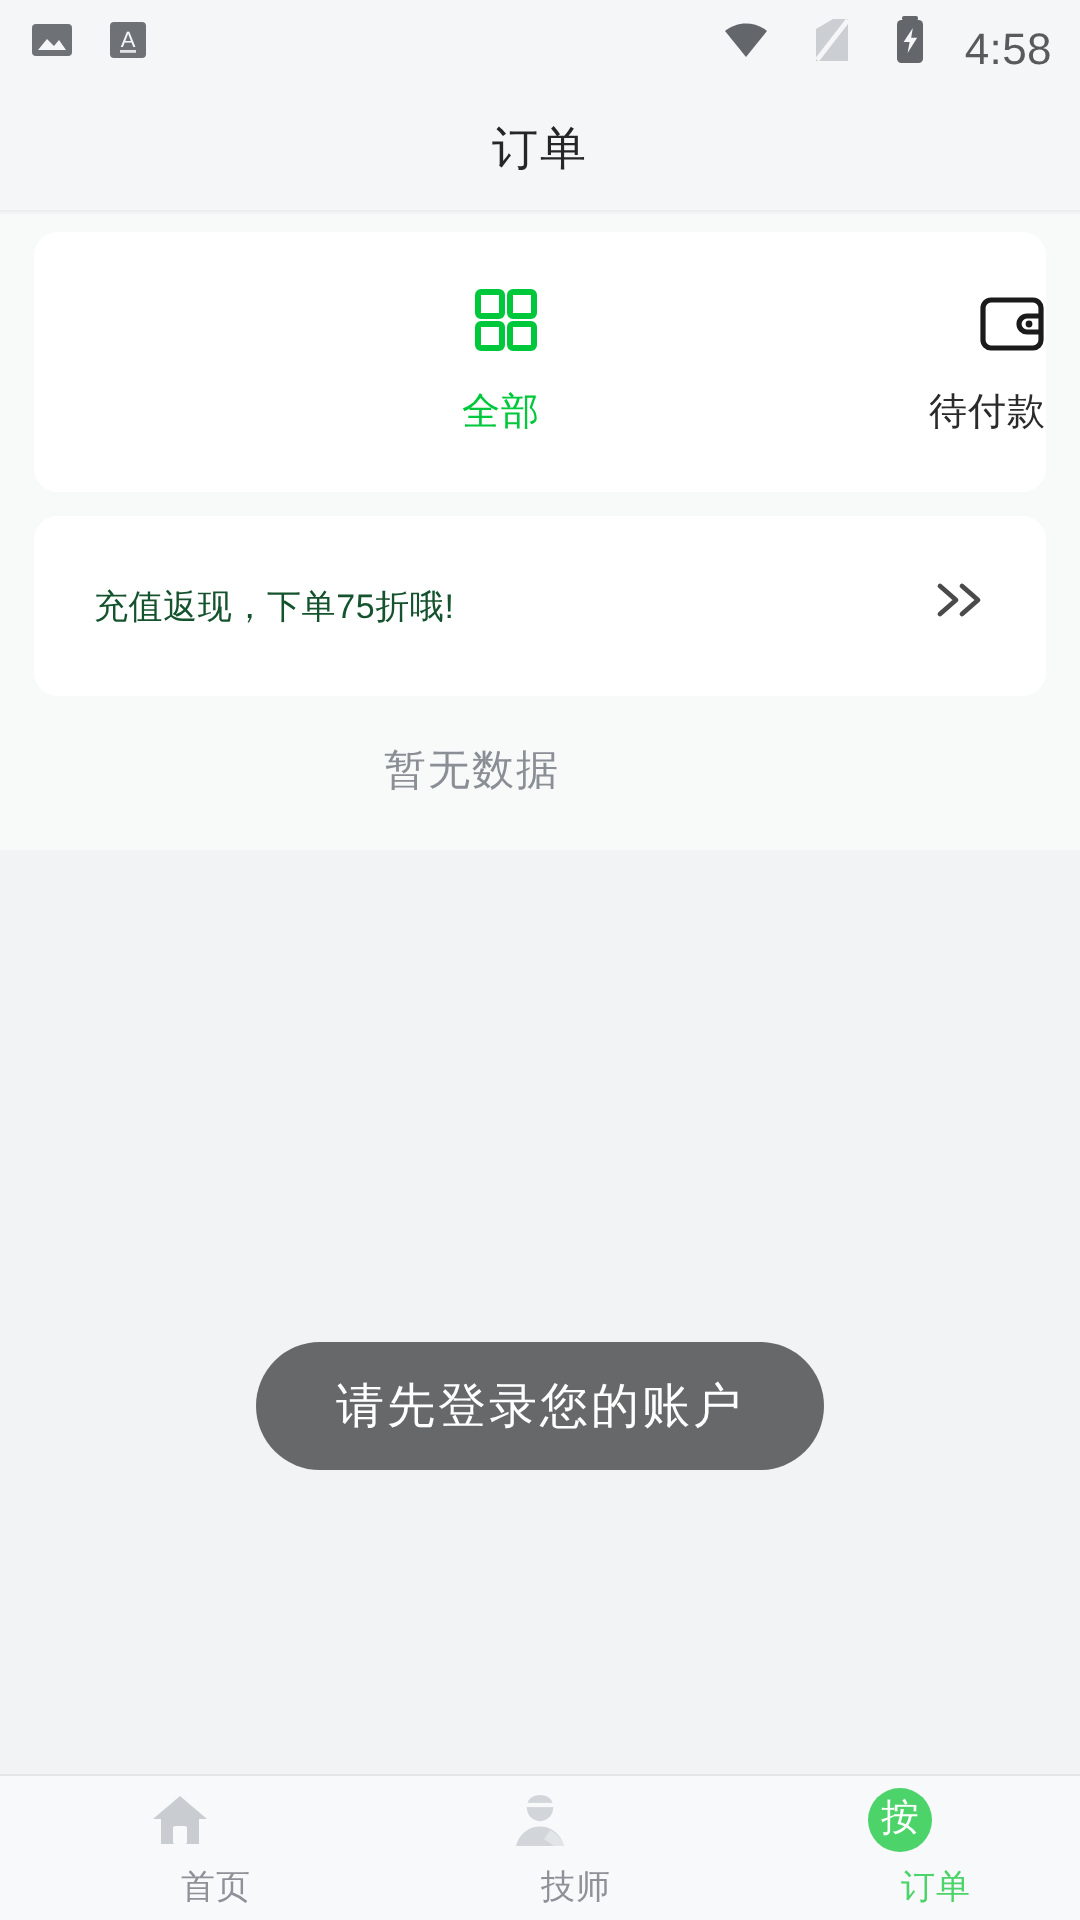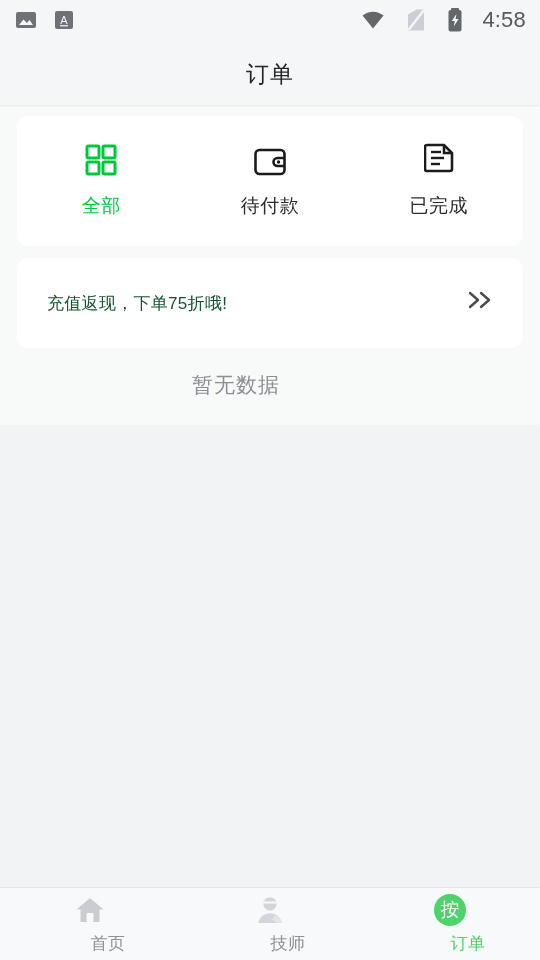--- a/index.html
+++ b/index.html
@@ -12,21 +12,21 @@
   #app { position:relative; width:540px; height:960px; background:#F2F3F5; }
 
   
   .statusbar{
     position:absolute; top:0; left:0; width:540px; height:44px;
     background:#F5F6F8;
     display:flex; align-items:center; justify-content:space-between;
     padding:0 14px;
   }
   .sb-left{ display:flex; align-items:center; gap:14px; }
-  .sb-right{ display:flex; align-items:flex-start; gap:18px; }
+  .sb-right{ display:flex; align-items:flex-end; gap:18px; }
   .sb-icon{ display:block; }
   .sb-time{ font-size:22px; color:#5a5a5a; letter-spacing:.2px; }
 
   
   .header{
     position:absolute; top:44px; left:0; width:540px; height:62px;
     background:#F5F6F8;
     display:flex; align-items:center; justify-content:center;
     border-bottom:1px solid #EDEEF0;
   }
@@ -42,21 +42,21 @@
     background:#F2F3F5;
   }
 
   
   .card{
     position:absolute; left:17px; width:506px;
     background:#FFFFFF; border-radius:12px;
   }
   .tabs-card{ top:9px; height:130px; display:flex; align-items:center; }
   .tab{
-    flex:1; display:flex; flex-direction:column; align-items:center;
+    flex:1; display:flex; flex-direction:column; align-items:flex-end;
     justify-content:center; gap:16px; cursor:pointer;
   }
   .tab-ico{ height:34px; display:flex; align-items:flex-end; justify-content:center; }
   .tab-label{ font-size:19px; color:#2b2b2b; letter-spacing:.5px; }
   .tab.active .tab-label{ color:#00C83C; }
 
   
   .promo-card{
     top:151px; height:90px;
     display:flex; align-items:center; justify-content:space-between;
@@ -169,48 +169,37 @@
           <svg width="34" height="30" viewBox="0 0 34 30">
             <rect x="2.5" y="3" width="29" height="24" rx="4" fill="none" stroke="#1b1b1b" stroke-width="2.6"></rect>
             <path d="M31.5 11h-7a4 4 0 0 0 0 8h7" fill="none" stroke="#1b1b1b" stroke-width="2.6"></path>
             <circle cx="25.5" cy="15" r="1.7" fill="#1b1b1b"></circle>
           </svg>
         </span>
         <span class="tab-label">待付款</span>
       </div>
 
 
-      <div class="tab">
-        <span class="tab-ico">
-          <svg width="30" height="34" viewBox="0 0 30 34">
-            <path d="M3 2h17l8 8v16a2 2 0 0 1-2 2H3a2 2 0 0 1-2-2V4a2 2 0 0 1 2-2z" fill="none" stroke="#1b1b1b" stroke-width="2.6"></path>
-            <path d="M20 2v8h8" fill="none" stroke="#1b1b1b" stroke-width="2.6"></path>
-            <line x1="7" y1="9" x2="17" y2="9" stroke="#1b1b1b" stroke-width="2.4"></line>
-            <line x1="7" y1="15" x2="20" y2="15" stroke="#1b1b1b" stroke-width="2.4"></line>
-            <line x1="7" y1="21" x2="16" y2="21" stroke="#1b1b1b" stroke-width="2.4"></line>
-          </svg>
-        </span>
-        <span class="tab-label">已完成</span>
-      </div>
 
 
     </div>
 
     <div class="card promo-card">
       <span class="promo-text">充值返现，下单75折哦!</span>
       <span class="promo-arrow">
         <svg width="34" height="24" viewBox="0 0 34 24">
           <path d="M8 5l8 7-8 7" fill="none" stroke="#4a4a4a" stroke-width="2.4" stroke-linecap="round" stroke-linejoin="round"></path>
           <path d="M19 5l8 7-8 7" fill="none" stroke="#4a4a4a" stroke-width="2.4" stroke-linecap="round" stroke-linejoin="round"></path>
         </svg>
       </span>
     </div>
 
     <div class="empty">暂无数据</div>
 
+    <div class="toast">请先登录您的账户</div>
 
   </div>
 
   <div class="tabbar">
 
     <div class="navitem">
       <span class="nav-ico">
         <svg width="32" height="30" viewBox="0 0 32 30">
           <path d="M16 3L2.5 14.5h4V27h19V14.5h4z" fill="#C9CDD2"></path>
           <rect x="12.5" y="18" width="7" height="9" rx="1" fill="#F8F9FA"></rect>

